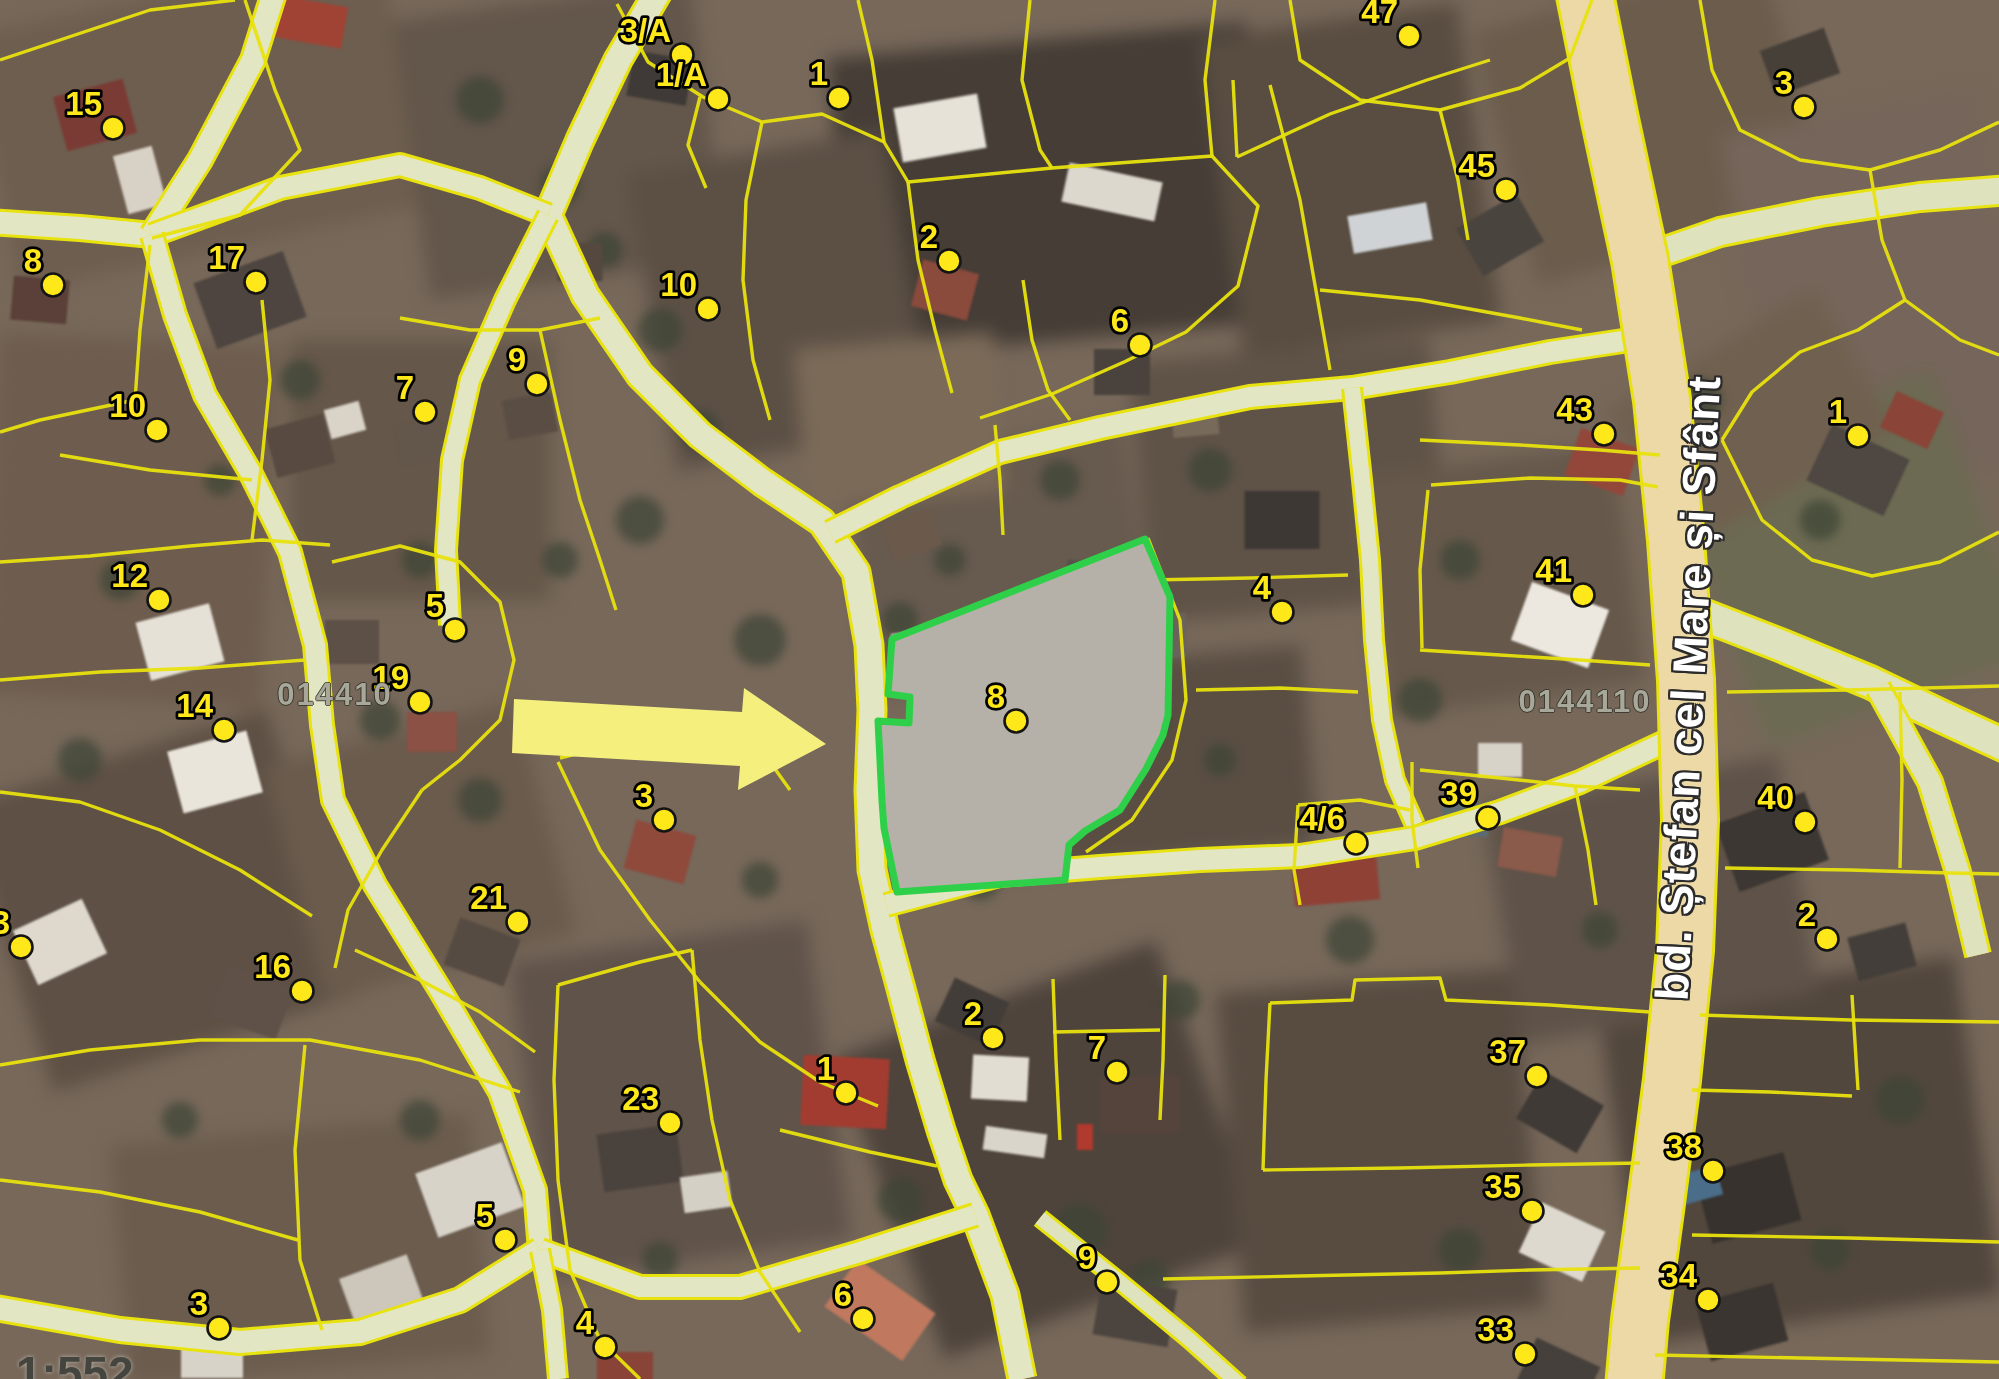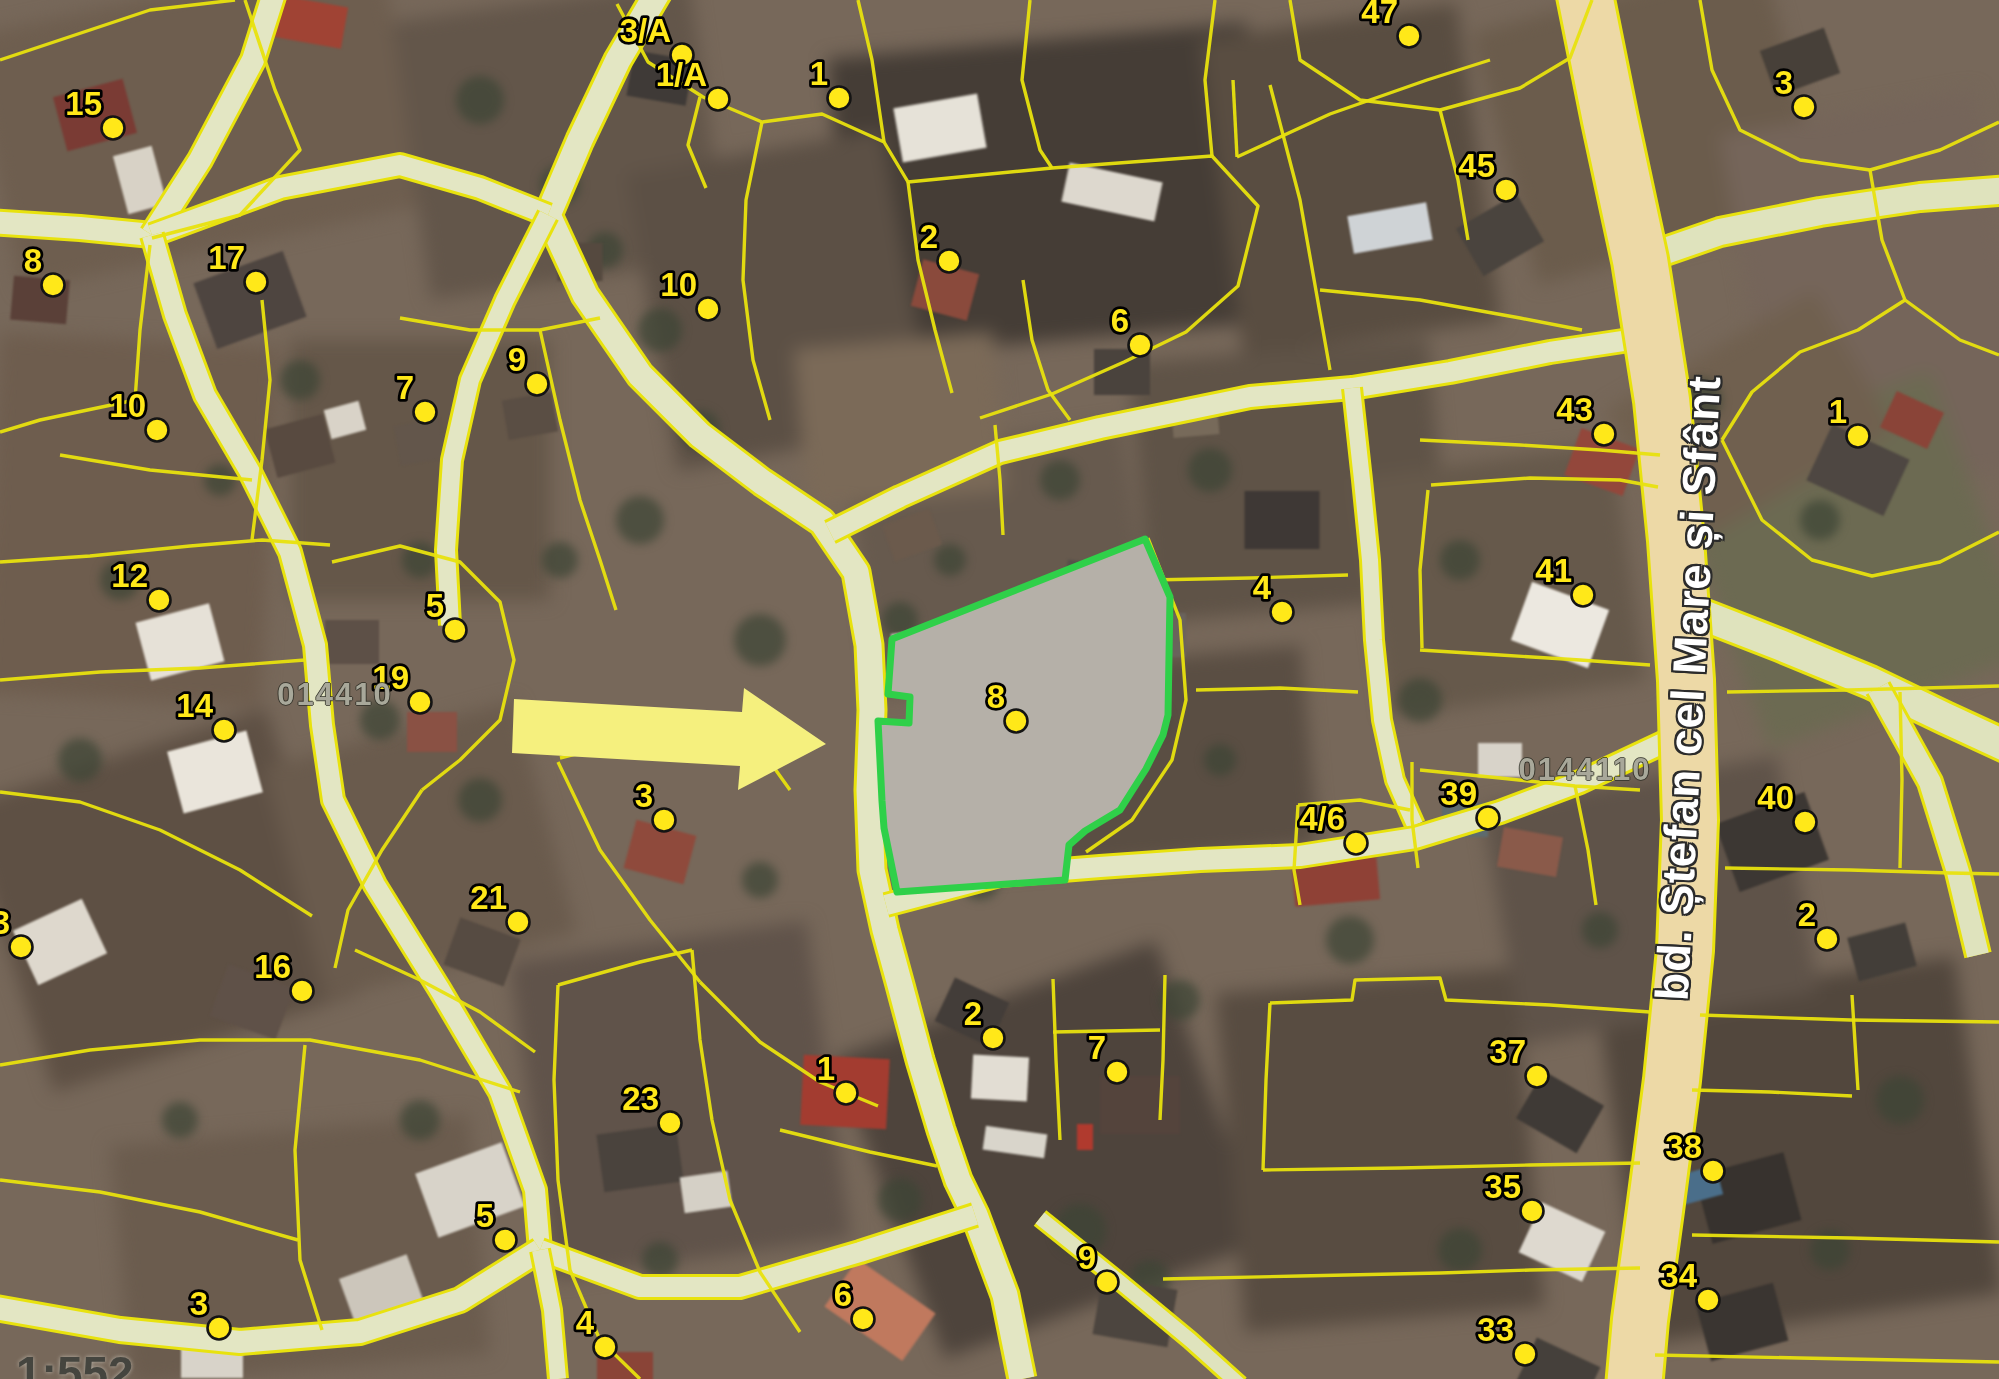--- a/index.html
+++ b/index.html
@@ -450,16 +450,16 @@
           <circle cx="1713" cy="1171" r="11.5" fill="#ffe819" stroke="#141414" stroke-width="2.6"></circle>
           <text x="1702" y="1158" text-anchor="end" font-family="&quot;Liberation Sans&quot;, sans-serif" font-size="33" font-weight="bold" fill="#ffe819" stroke="#000" stroke-width="5.5" stroke-linejoin="round" paint-order="stroke">38</text>
         </g>
         <g>
           <circle cx="1708" cy="1300" r="11.5" fill="#ffe819" stroke="#141414" stroke-width="2.6"></circle>
           <text x="1697" y="1287" text-anchor="end" font-family="&quot;Liberation Sans&quot;, sans-serif" font-size="33" font-weight="bold" fill="#ffe819" stroke="#000" stroke-width="5.5" stroke-linejoin="round" paint-order="stroke">34</text>
         </g>
       </g>
     </svg>
   <div class="overlay parcel-id" style="left: 335px; top: 681px; transform: translate(-50%, -50%);">014410</div>
-  <div class="overlay parcel-id" style="left: 1585px; top: 756px; transform: translate(-50%, -50%); text-align: right;">0144110</div>
+  <div class="overlay parcel-id" style="left: 1585px; top: 688px; transform: translate(-50%, -50%); text-align: right;">0144110</div>
   <div class="overlay street-label" style="left: 1688px; top: 688px; transform: translate(-50%, -50%) rotate(-87deg);">bd. Ștefan cel Mare și Sfânt</div>
   <div class="overlay scale-label" style="left: 16px; top: 1346px;">1:552</div>
 </div>
 
 </body></html>

